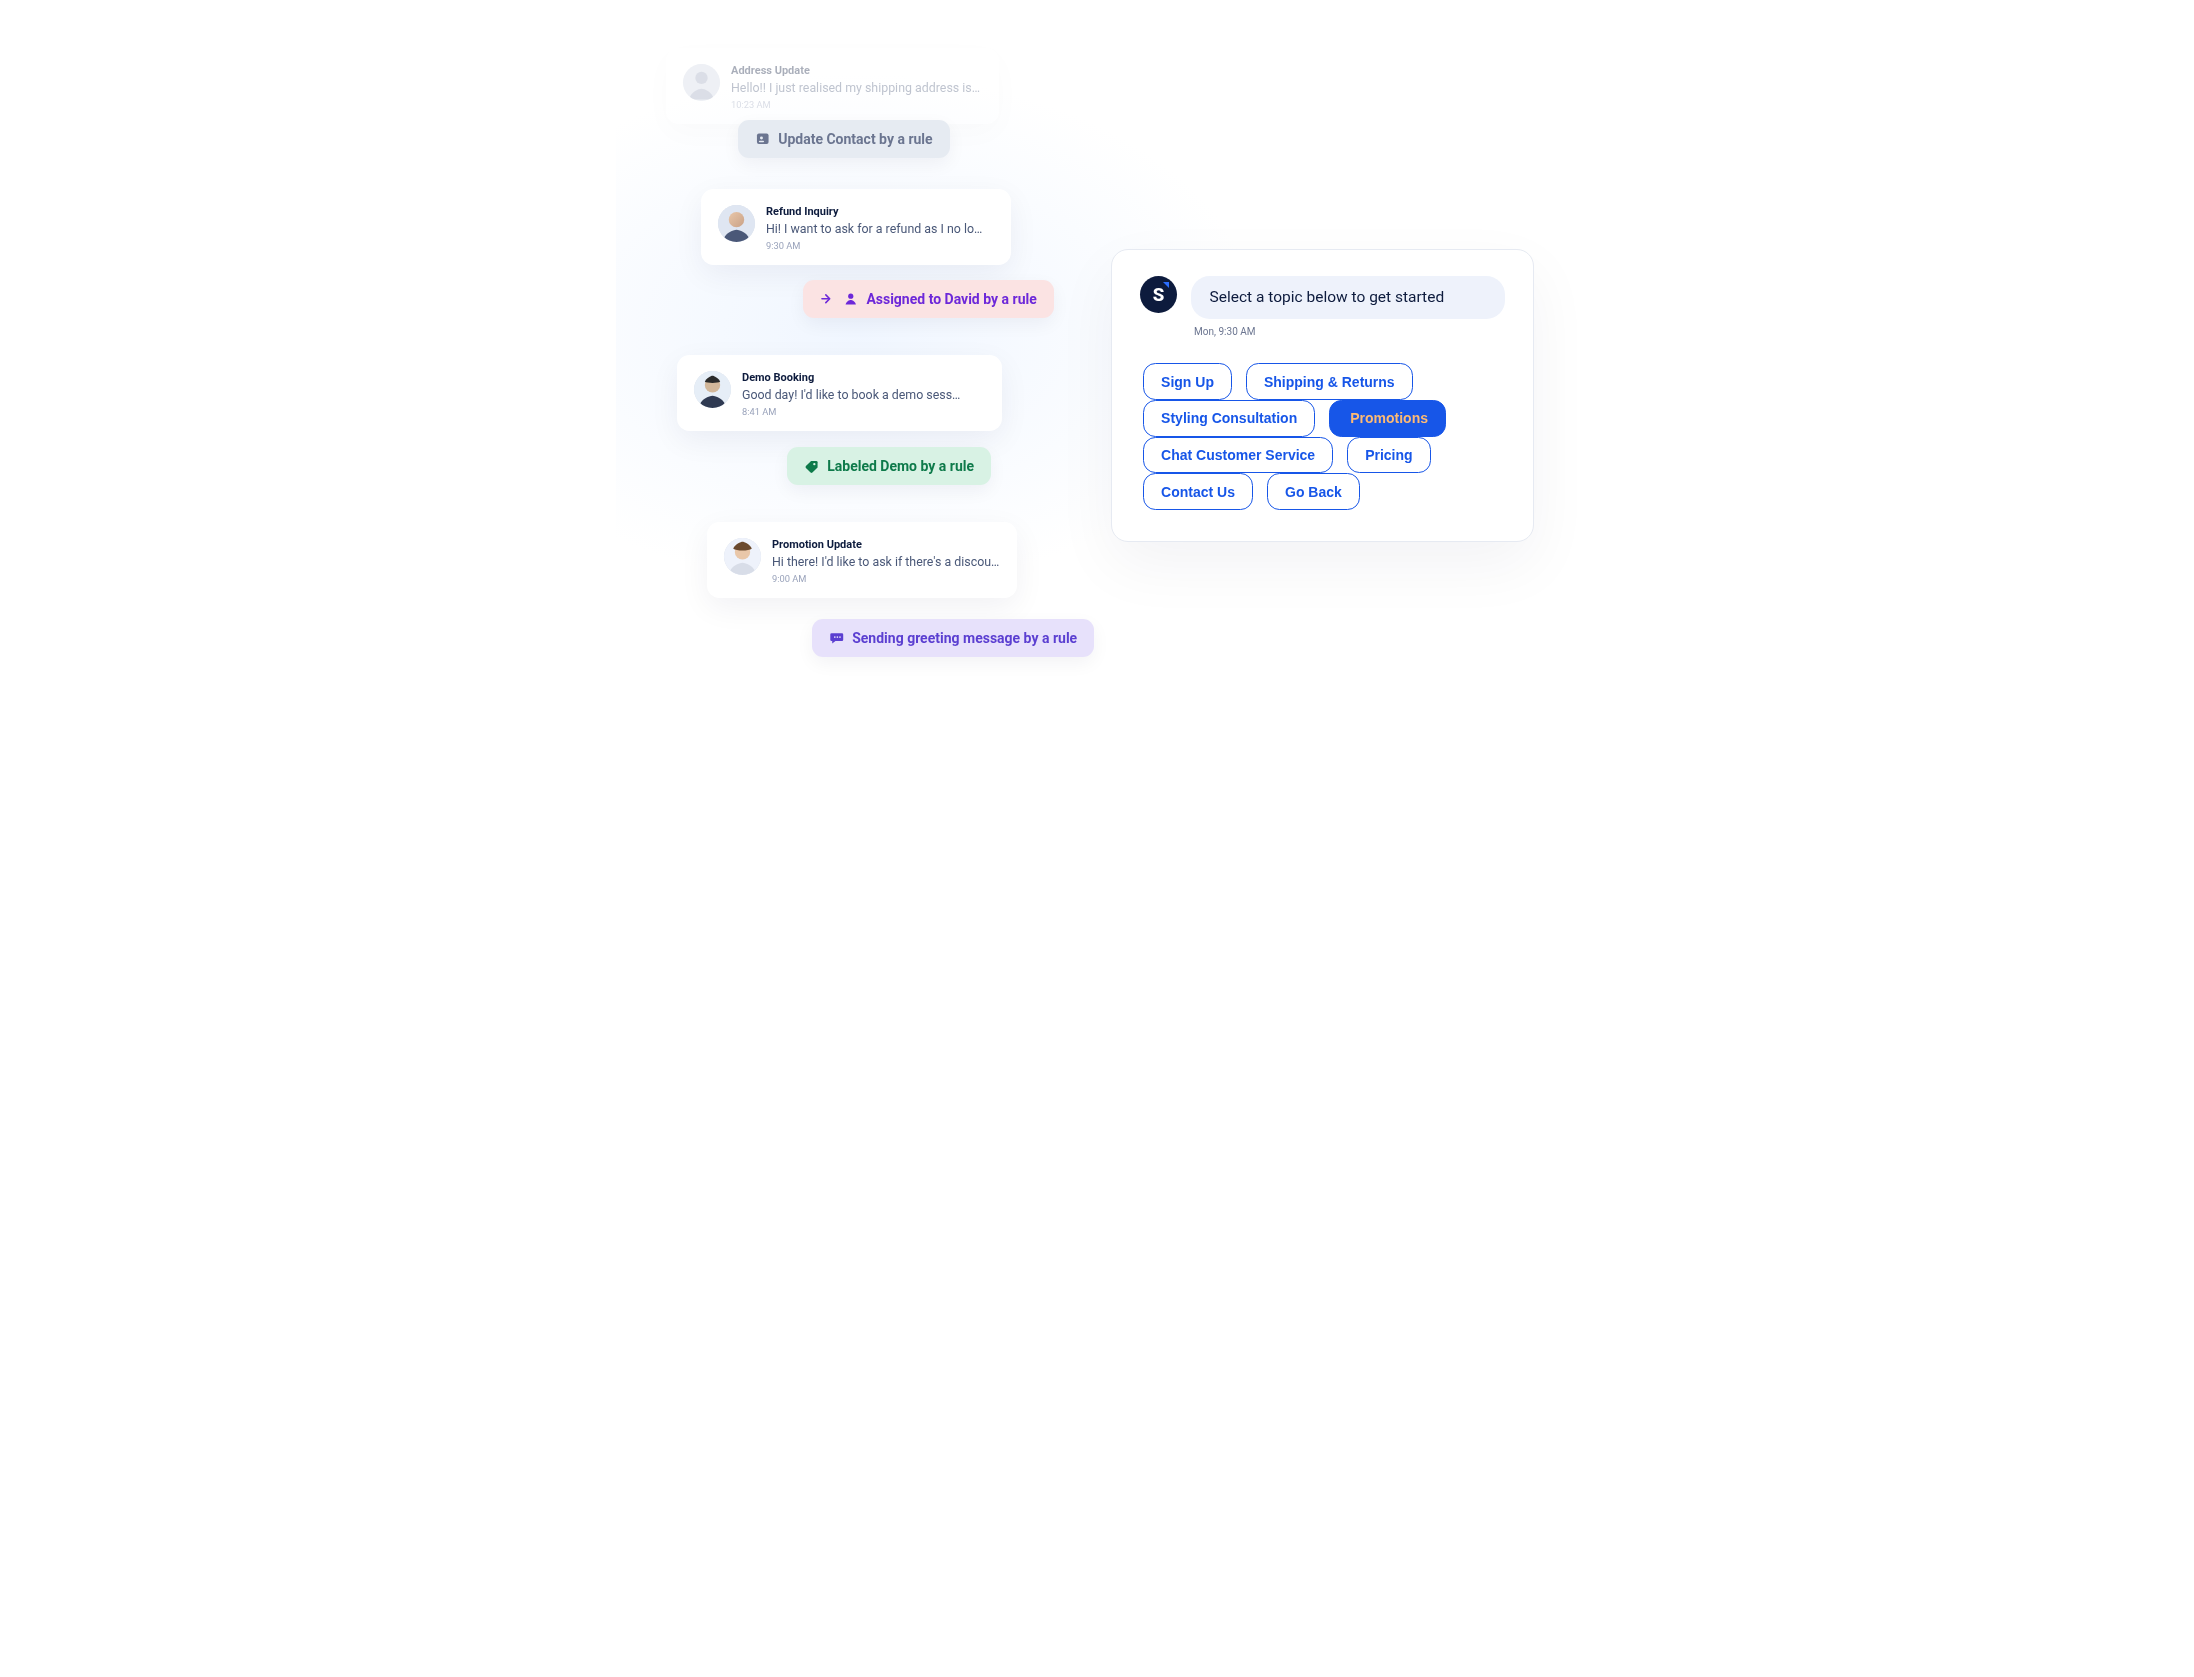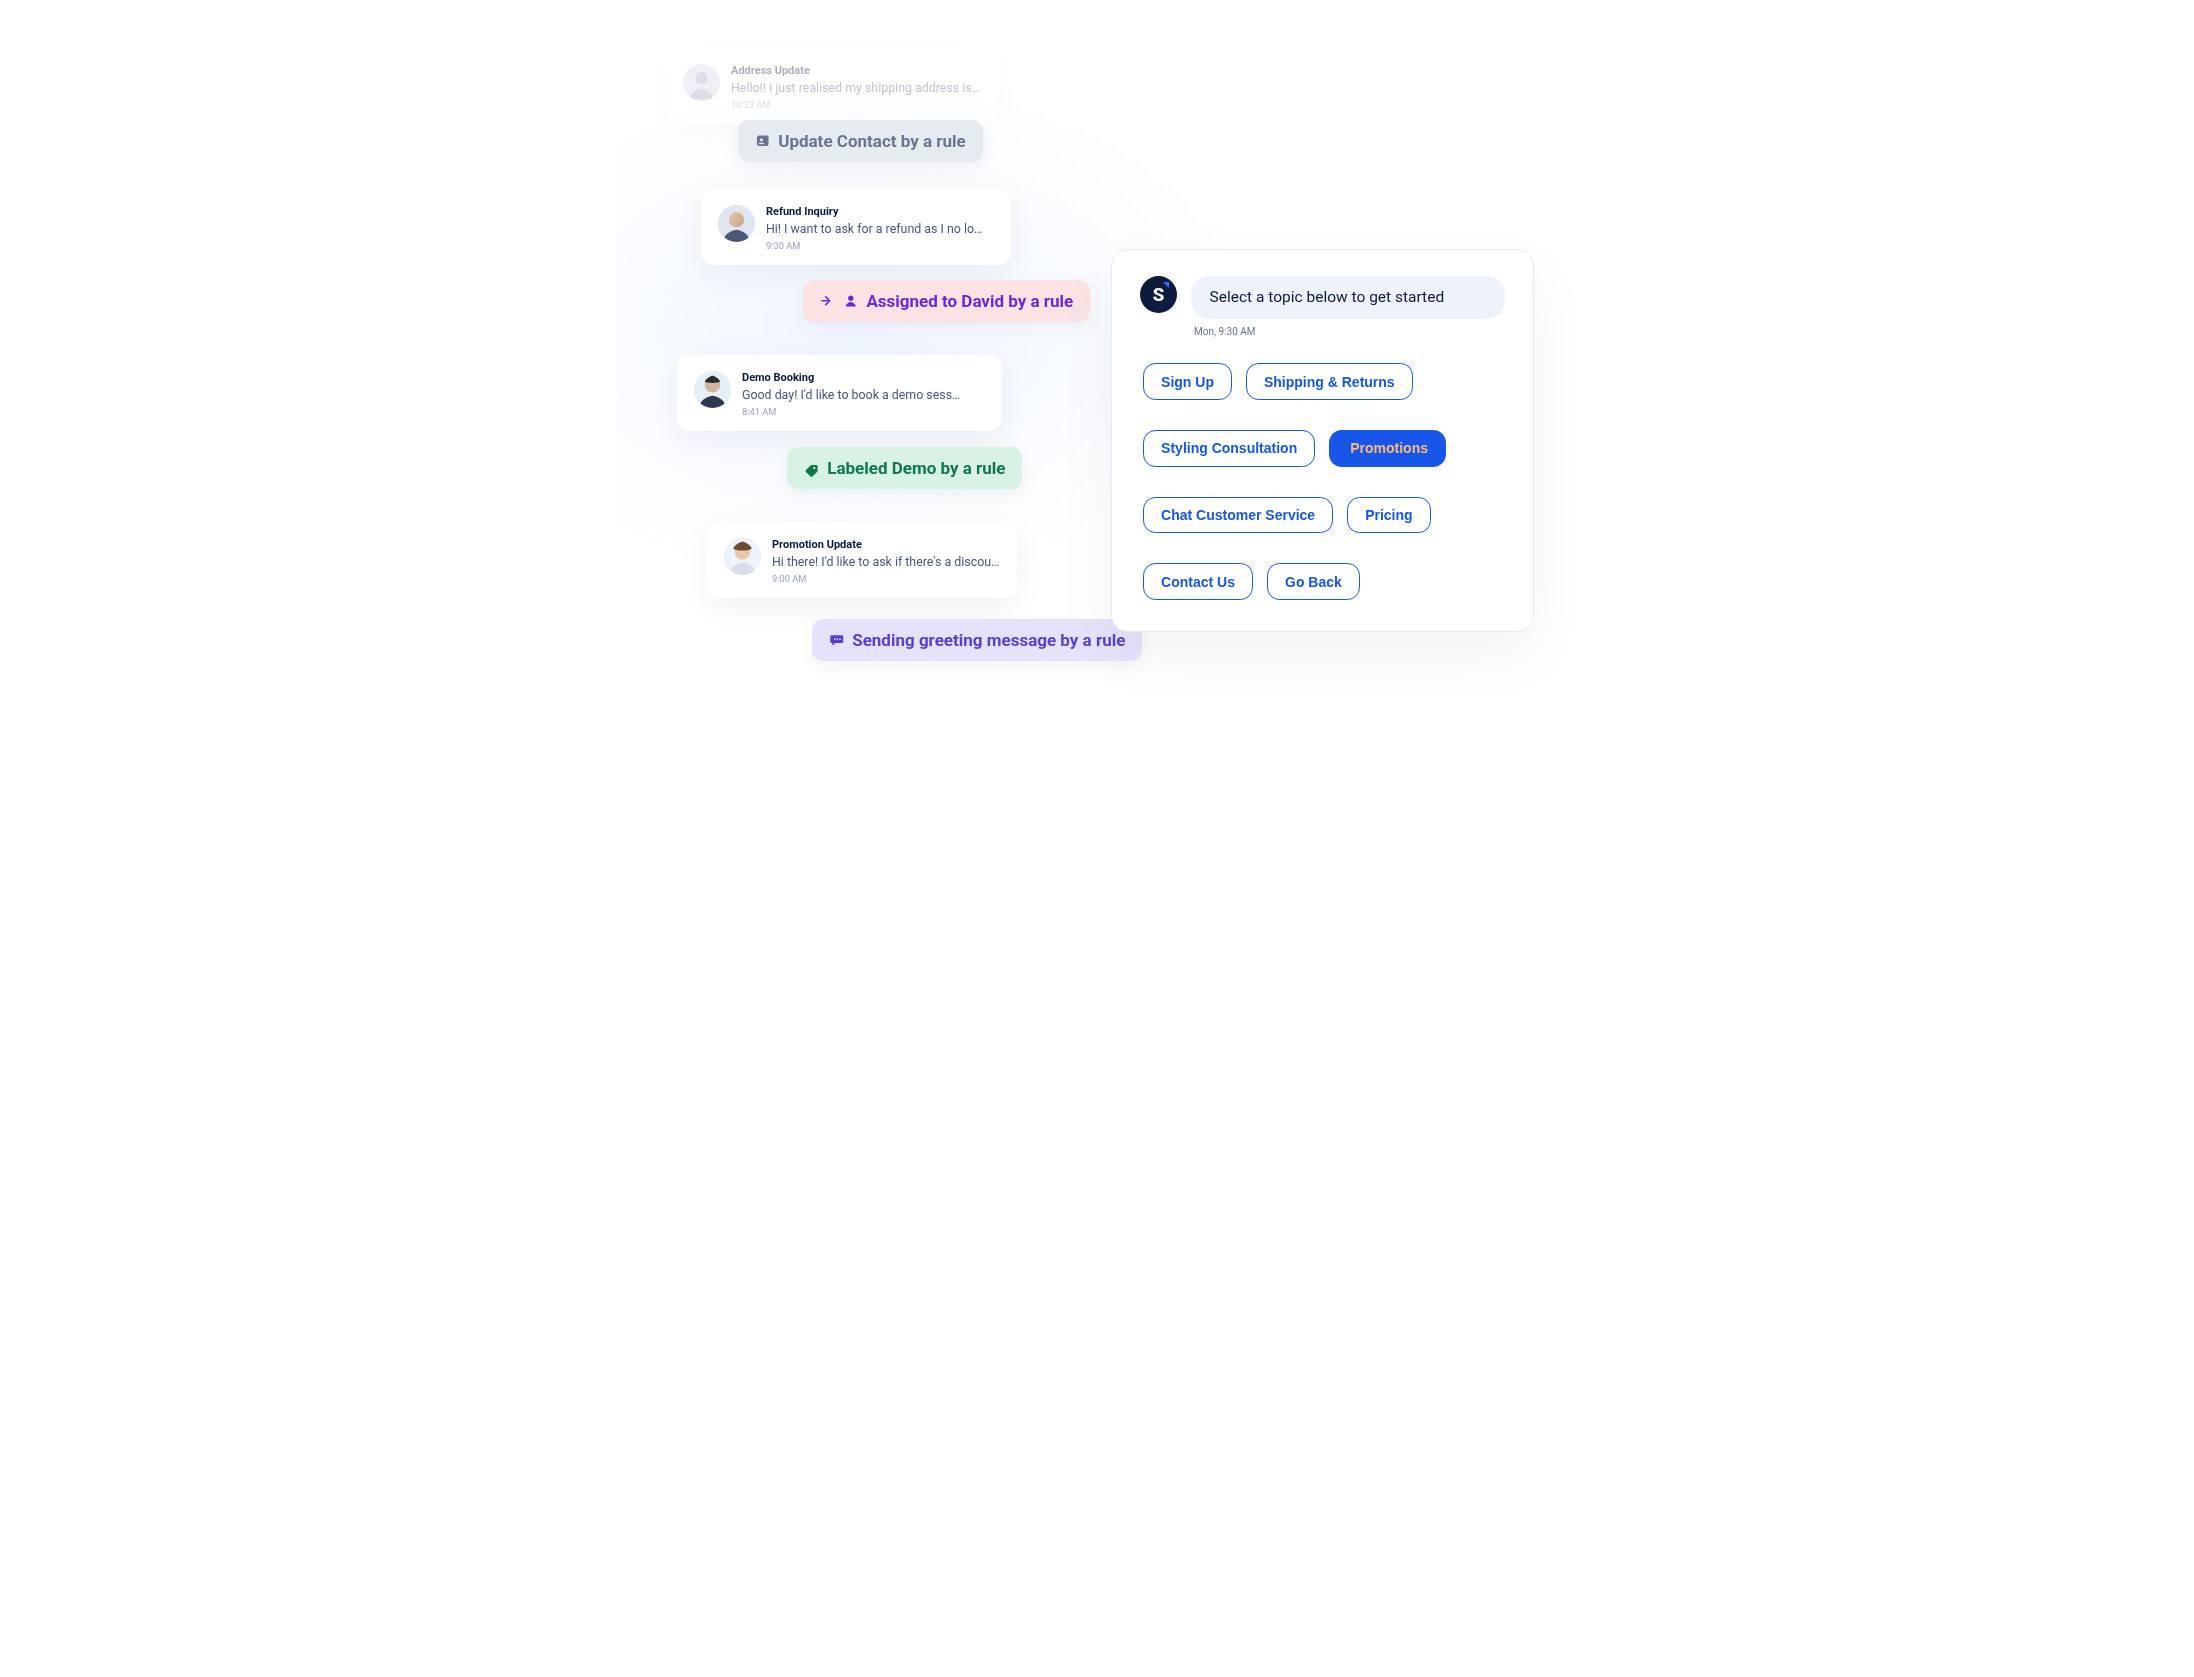--- a/index.html
+++ b/index.html
@@ -41,21 +41,21 @@
   .card-snippet { font-size: 12.4px; color: #4a5878; white-space: nowrap; overflow: hidden; text-overflow: ellipsis; }
   .card-time { font-size: 9.3px; color: #9aa3bb; margin-top: 4.6px; }
 
   .rule-badge {
     position: absolute;
     display: inline-flex;
     align-items: center;
     gap: 7.7px;
     border-radius: 11px;
     padding: 11px 17px;
-    font-size: 17px;
+    font-size: 14px;
     font-weight: 700;
     box-shadow: 0 6.2px 18.6px rgba(16,24,64,0.05);
   }
   .badge-grey   { background: #e6ebf2; color: #6b7590; }
   .badge-red    { background: #fbe3e3; color: #6d28d9; }
   .badge-green  { background: #d8f2e4; color: #0e7a4a; align-items: flex-end; }
   .badge-purple { background: #e7e1fb; color: #5b3fd1; }
 
   .icon { display: inline-flex; width: 15.5px; height: 15.5px; }
   .icon svg { width: 100%; height: 100%; }
@@ -87,21 +87,21 @@
     background: #eef2fb;
     color: #0d1b3d;
     border-radius: 18.6px;
     padding: 12.4px 18.6px;
     font-size: 15.5px;
   }
   .chat-time { font-size: 10px; color: #6b7590; margin-top: 7.7px; padding-left: 3.1px; }
 
   .topics {
     margin-top: 26px;
-    display: flex; flex-wrap: wrap; gap: 30px 14px;
+    display: flex; flex-wrap: wrap; gap: 0 14px;
   }
   .topic {
     border: 1.5px solid #1756e8;
     color: #1756e8;
     background: #ffffff;
     border-radius: 12.4px;
     padding: 9.3px 17px;
     font-size: 14px; font-weight: 700;
     cursor: pointer;
   }

